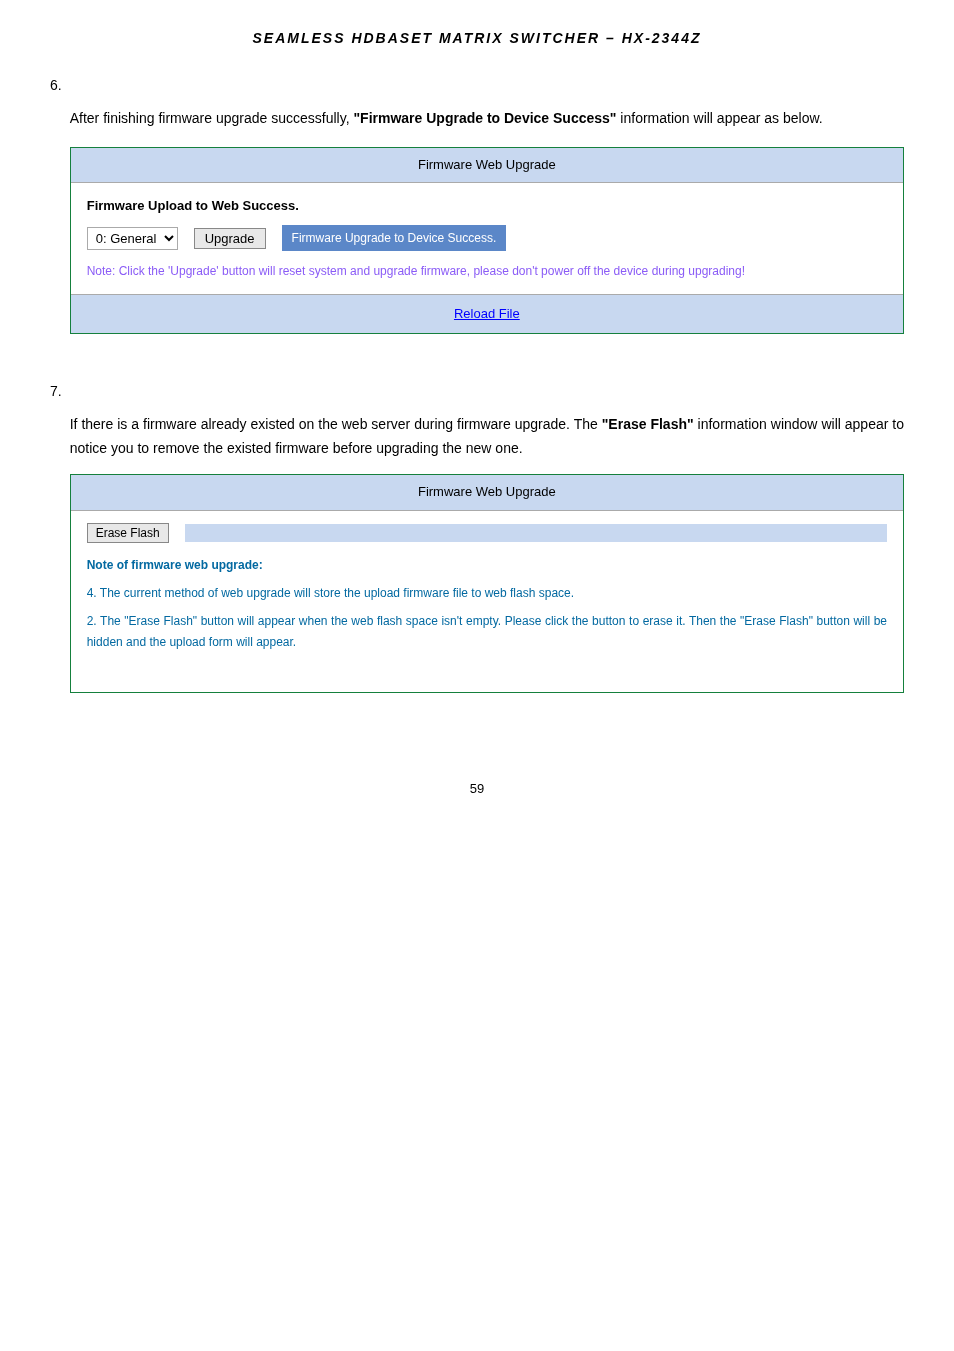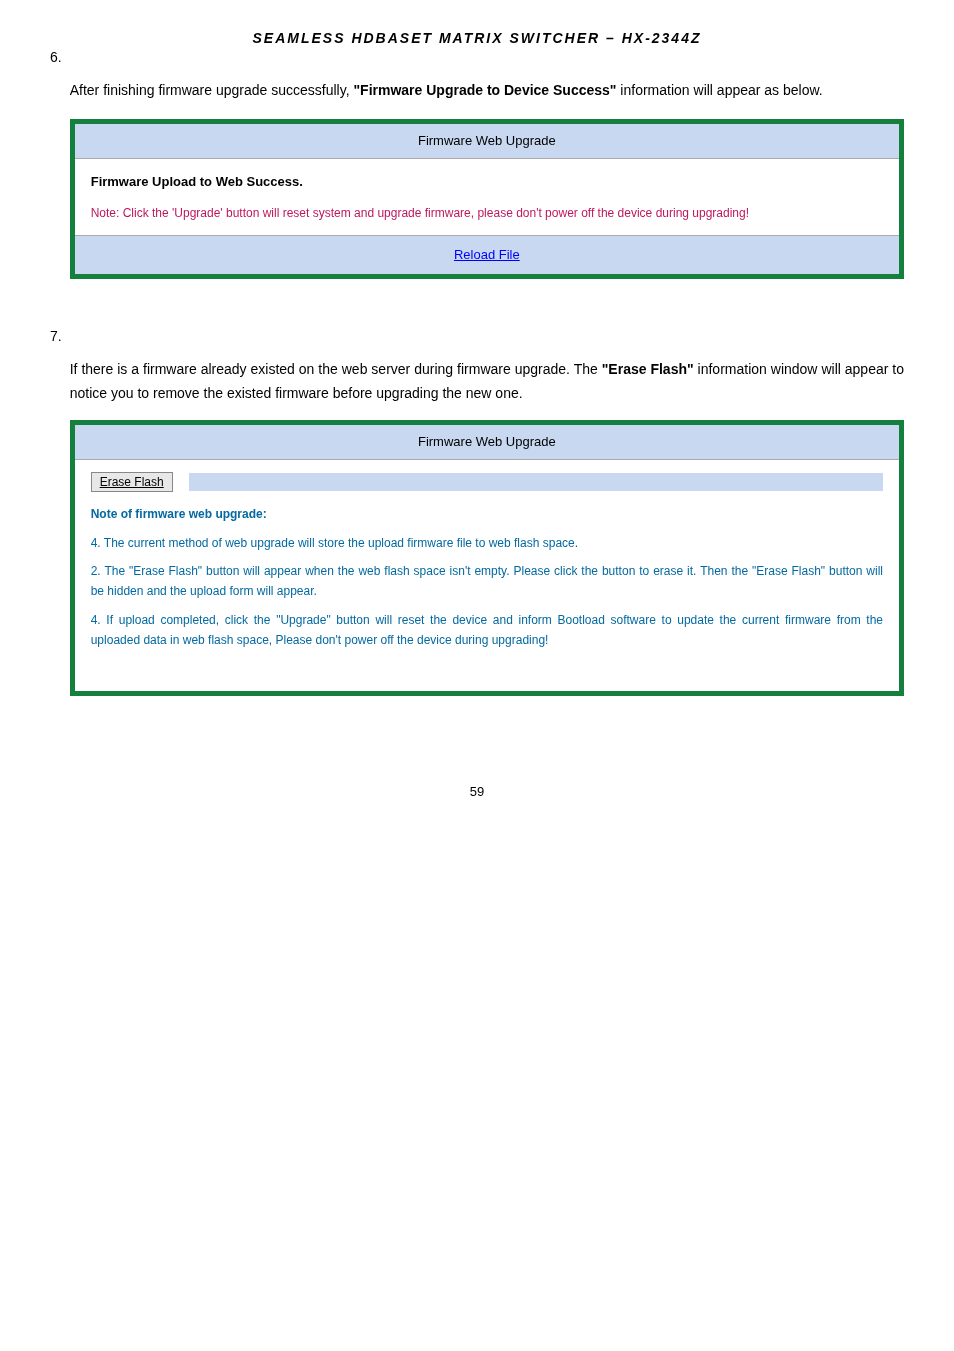--- a/index.html
+++ b/index.html
@@ -12,20 +12,21 @@
       max-width: 954px;
       margin: 0 auto;
     }
     .page-header {
       text-align: center;
       font-style: italic;
       font-weight: bold;
       letter-spacing: 2px;
       font-size: 14px;
       color: #000;
+      margin-bottom: 28px;
       border-bottom: none;
     }
     .section {
       margin-bottom: 30px;
     }
     .section-text {
       display: flex;
       gap: 8px;
       margin-bottom: 16px;
       line-height: 1.7;
@@ -37,21 +38,21 @@
     }
     .section-body {
       flex: 1;
       margin-top: 33px;
     }
     .section-body p {
       line-height: 1.7;
       text-align: justify;
     }
     .firmware-box {
-      border: 5px solid #15803d;
+      border: 1px solid #15803d;
       background: #f0f4fa;
       margin: 16px 0;
       overflow: hidden;
     }
     .firmware-box-header {
       background: #c8d8f0;
       text-align: center;
       padding: 6px;
       font-size: 13px;
       border-bottom: 1px solid #aaa;
@@ -98,41 +99,40 @@
     }
     .status-bar {
       background: #5b87c8;
       color: #fff;
       padding: 3px 10px;
       font-size: 12px;
       min-width: 220px;
     }
     .note-text {
       font-size: 12px;
-      color: #be185d;
+      color: #8b5cf6;
       margin-top: 10px;
     }
     
     .fw-box2-body {
       padding: 12px 16px;
       background: #fff;
     }
     .erase-flash-btn {
       border: 1px solid #888;
       background: #e8e8e8;
       padding: 2px 8px;
       font-size: 12px;
       cursor: pointer;
     }
     .erase-row {
       display: flex;
       align-items: center;
       gap: 16px;
       margin-bottom: 12px;
-      text-decoration: underline;
     }
     .erase-progress {
       background: #c8d8f0;
       height: 18px;
       flex: 1;
     }
     .fw-notes {
       font-size: 12px;
       line-height: 1.7;
       color: #0369a1;
@@ -161,20 +161,27 @@
     <span class="section-number">6.</span>
     <div class="section-body">
       <p>
         <span>After finishing firmware upgrade successfully, </span><span class="bold-text">"Firmware Upgrade to Device Success"</span><span> information will appear as below.</span>
       </p>
 
       <div class="firmware-box">
         <div class="firmware-box-header">Firmware Web Upgrade</div>
         <div class="firmware-box-body">
           <div class="upload-success-label">Firmware Upload to Web Success.</div>
+          <div class="upload-row">
+            <select class="select-dropdown">
+              <option>0: General</option>
+            </select>
+            <button class="upgrade-btn">Upgrade</button>
+            <div class="status-bar">Firmware Upgrade to Device Success.</div>
+          </div>
           <div class="note-text">Note: Click the 'Upgrade' button will reset system and upgrade firmware, please don't power off the device during upgrading!</div>
         </div>
         <div class="firmware-box-footer">
           <a href="#">Reload File</a>
         </div>
       </div>
 
     </div>
   </div>
 </div>
@@ -191,21 +198,20 @@
         <div class="firmware-box-header">Firmware Web Upgrade</div>
         <div class="fw-box2-body">
           <div class="erase-row">
             <button class="erase-flash-btn">Erase Flash</button>
             <div class="erase-progress"></div>
           </div>
           <div class="fw-notes">
             <p class="fw-notes-title">Note of firmware web upgrade:</p>
             <p>4. The current method of web upgrade will store the upload firmware file to web flash space.</p>
             <p>2. The "Erase Flash" button will appear when the web flash space isn't empty. Please click the button to erase it. Then the "Erase Flash" button will be hidden and the upload form will appear.</p>
-            <p>4. If upload completed, click the "Upgrade" button will reset the device and inform Bootload software to update the current firmware from the uploaded data in web flash space, Please don't power off the device during upgrading!</p>
           </div>
           <div style="height: 20px;"></div>
         </div>
       </div>
     </div>
   </div>
 </div>
 
 <div class="page-footer">59</div>
 

